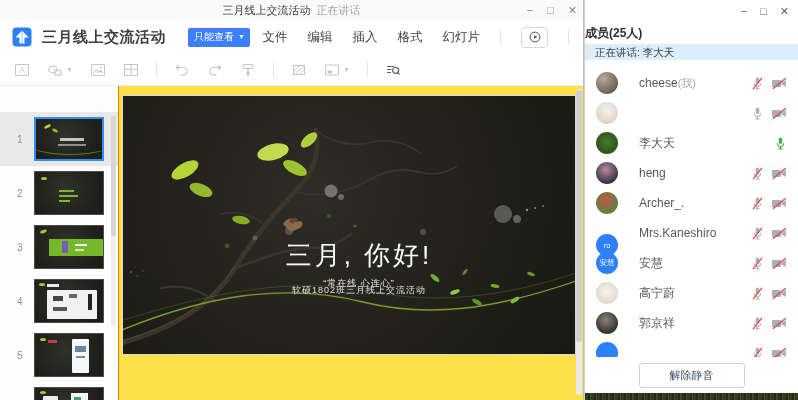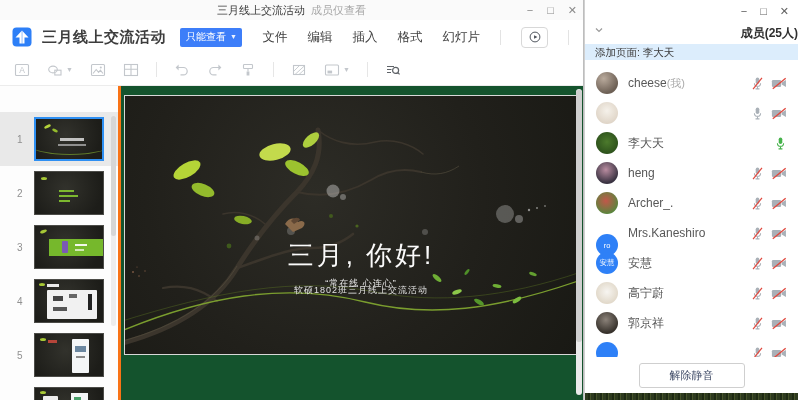--- a/index.html
+++ b/index.html
@@ -14,21 +14,21 @@
   .main-window{position:absolute;left:0;top:0;width:584px;height:400px;background:#fff;border-right:1px solid #bdbdbd;}
   .titlebar{position:relative;height:20px;background:#fafafa;}
   .titlebar-title{position:absolute;left:0;right:0;top:3px;text-align:center;font-size:11px;color:#3a3a3a;}
   .titlebar-title .sub{color:#a5a5a5;margin-left:6px;}
   .win-controls{position:absolute;right:6px;top:0;height:20px;display:flex;align-items:center;gap:14px;color:#8a8a8a;font-size:11px;}
   .win-controls span{cursor:default;line-height:1;}
 
   .header-row{position:relative;height:34px;display:flex;align-items:center;padding-left:12px;background:#fff;}
   .logo{width:20px;height:20px;flex:0 0 auto;}
   .doc-title{font-size:15px;font-weight:bold;color:#3d3d3d;margin-left:10px;letter-spacing:.5px;}
-  .badge{margin-left:14px;background:var(--badge);color:#fff;font-size:10px;border-radius:2px;padding:2px 5px 3px 6px;display:flex;align-items:center;gap:4px;cursor:pointer;}
+  .badge{margin-left:22px;background:var(--badge);color:#fff;font-size:10px;border-radius:2px;padding:2px 5px 3px 6px;display:flex;align-items:center;gap:4px;cursor:pointer;}
   .badge .caret{font-size:7px;opacity:.9;}
   .menu-bar{position:absolute;right:14px;top:0;height:34px;display:flex;align-items:center;gap:20px;}
   .menu-item{font-size:12.5px;color:#424242;cursor:pointer;white-space:nowrap;}
   .menu-divider{width:1px;height:15px;background:#e3e3e3;}
   .play-btn{width:27px;height:21px;border:1px solid #d8d8d8;border-radius:4px;display:flex;align-items:center;justify-content:center;background:#fff;cursor:pointer;color:#4a4f57;}
 
   .toolbar{height:32px;display:flex;align-items:center;padding-left:14px;gap:17px;border-bottom:1px solid #ececec;background:#fff;}
   .tool{display:flex;align-items:center;gap:3px;color:#c3c7cc;}
   .tool.enabled{color:#5f6368;}
   .tool .caret{font-size:7px;color:#c3c7cc;}
@@ -76,57 +76,57 @@
   .t5 .c1{left:40px;top:12px;width:11px;height:6px;background:#6b87a0;}
   .t5 .c2{left:41px;top:22px;width:9px;height:2px;background:#888;}
   .t6 .leaf1{left:5px;top:3px;width:6px;height:3px;background:#a7c836;border-radius:50%;}
   .t6 .blob{left:8px;top:8px;width:15px;height:9px;background:#ececec;border-radius:1px;}
   .t6 .card{left:36px;top:5px;width:17px;height:32px;background:#f4f6f7;}
   .t6 .c1{left:39px;top:9px;width:7px;height:5px;background:#4aa06a;}
   .sidebar-scroll{position:absolute;right:2px;top:30px;width:5px;height:210px;background:#ededed;border-radius:3px;}
   .sidebar-scroll .sthumb{position:absolute;top:0;left:0;width:5px;height:120px;background:#d6d6d6;border-radius:3px;}
 
   
-  .editor{position:relative;flex:1;background:#14532d;border-left:3px solid #f97316;}
+  .editor{position:relative;flex:1;background:#fde047;border-left:1px solid #f97316;}
   .slide{position:absolute;left:4px;top:10px;width:452px;height:258px;background:radial-gradient(circle at 42% 38%, #2d2c26 0%, #21201b 55%, #191914 100%);box-shadow:0 0 0 1px #d8d8d8;overflow:hidden;}
   .slide svg{position:absolute;left:0;top:0;}
   .slide-title{position:absolute;left:0;top:142px;width:100%;text-align:center;padding-left:20px;color:#fbfbfb;font-size:26px;letter-spacing:3px;font-weight:normal;}
   .slide-sub1{position:absolute;left:0;top:181px;width:100%;text-align:center;padding-left:20px;color:#e6e6e6;font-size:9px;letter-spacing:1px;}
   .slide-sub2{position:absolute;left:0;top:188px;width:100%;text-align:center;padding-left:20px;color:#e2e2e2;font-size:9px;letter-spacing:1px;}
   .editor-scroll{position:absolute;right:1px;top:3px;width:6px;height:306px;background:#eaeaea;border-radius:3px;}
   .editor-scroll .sthumb{position:absolute;top:1px;left:0;width:6px;height:252px;background:#cfcfcf;border-radius:3px;}
 
   
   .right-panel{position:absolute;left:584px;top:0;width:214px;height:400px;background:#fff;border-left:1px solid #d0d0d0;}
   .rp-titlebar{position:relative;height:22px;}
   .rp-controls{position:absolute;right:9px;top:0;height:22px;display:flex;align-items:center;gap:13px;color:#5f5f5f;font-size:11px;}
   .rp-header{position:relative;height:22px;}
   .rp-chevron{position:absolute;left:9px;top:4px;color:#9a9a9a;}
-  .rp-title{position:absolute;left:0;right:0;top:3px;text-align:right;font-size:12px;color:#2f2f2f;font-weight:bold;}
+  .rp-title{position:absolute;left:0;right:0;top:3px;text-align:left;font-size:12px;color:#2f2f2f;font-weight:bold;}
   .speak-bar{height:16px;background:var(--speakbar);font-size:10.5px;color:#3c3c3c;line-height:16px;padding-left:10px;}
   .member-list{position:absolute;left:0;right:0;top:60px;bottom:7px;overflow:hidden;padding-top:8px;}
   .member-row{position:relative;height:30px;display:flex;align-items:center;padding:0 11px;}
   .avatar{width:22px;height:22px;border-radius:50%;flex:0 0 auto;display:flex;align-items:center;justify-content:center;color:#fff;font-size:7.5px;overflow:hidden;}
-  .m-name{margin-left:10px;font-size:12px;color:#585858;white-space:nowrap;}
+  .m-name{margin-left:21px;font-size:12px;color:#585858;white-space:nowrap;}
   .m-suffix{font-size:11px;color:#ababab;}
   .m-icons{margin-left:auto;display:flex;align-items:center;gap:7px;}
   .rp-footer{position:absolute;left:0;right:0;top:357px;height:36px;background:#fff;display:flex;align-items:center;justify-content:center;}
   .unmute-btn{background:#fff;border:1px solid #cfcfcf;border-radius:3px;font-size:11px;color:#3e4a66;padding:4px 30px;cursor:pointer;font-family:inherit;}
   .grass{position:absolute;left:0;right:0;bottom:0;height:7px;background:repeating-linear-gradient(87deg,#2d3a1e 0 3px,#1e2a13 3px 5px,#46532a 5px 6px);}
 </style>
 </head>
 <body>
 
 <div class="screen">
 
   <div class="main-window">
 
     <div class="titlebar">
       <div class="titlebar-title">
-        <span>三月线上交流活动</span><span class="sub">成员仅查看</span>
+        <span>三月线上交流活动</span><span class="sub">正在讲话</span>
       </div>
       <div class="win-controls">
         <span>−</span>
         <span>□</span>
         <span>✕</span>
       </div>
     </div>
 
     <div class="header-row">
       <svg class="logo" viewBox="0 0 20 20">
@@ -381,21 +381,21 @@
         <span>□</span>
         <span>✕</span>
       </div>
     </div>
     <div class="rp-header">
       <svg class="rp-chevron" width="10" height="8" viewBox="0 0 10 8">
           <polyline points="2,2.5 5,5.5 8,2.5" fill="none" stroke="#9a9a9a" stroke-width="1.2"></polyline>
         </svg>
       <div class="rp-title">成员(25人)</div>
     </div>
-    <div class="speak-bar">添加页面: 李大天</div>
+    <div class="speak-bar">正在讲话: 李大天</div>
     <div class="member-list">
         <div class="member-row">
           <span class="avatar" style="background: radial-gradient(circle at 35% 30%, rgb(185, 170, 156) 0%, rgb(109, 96, 85) 70%);"></span>
           <span class="m-name">cheese<span class="m-suffix">(我)</span></span>
           <span class="m-icons">
             <svg width="13" height="15" viewBox="0 0 16 18">
               <rect x="5.8" y="1.5" width="4.4" height="8.2" rx="2.2" fill="#a9b0b7"></rect>
               <path d="M4.2 8.6 a3.8 3.8 0 0 0 7.6 0" fill="none" stroke="#a9b0b7" stroke-width="1.3"></path>
               <path d="M8 12.6 v2.4 M5.6 15.6 h4.8" stroke="#a9b0b7" stroke-width="1.3"></path>
               <path d="M2.5 16 L13.5 2" stroke="var(--mute-red)" stroke-width="1.5"></path>

